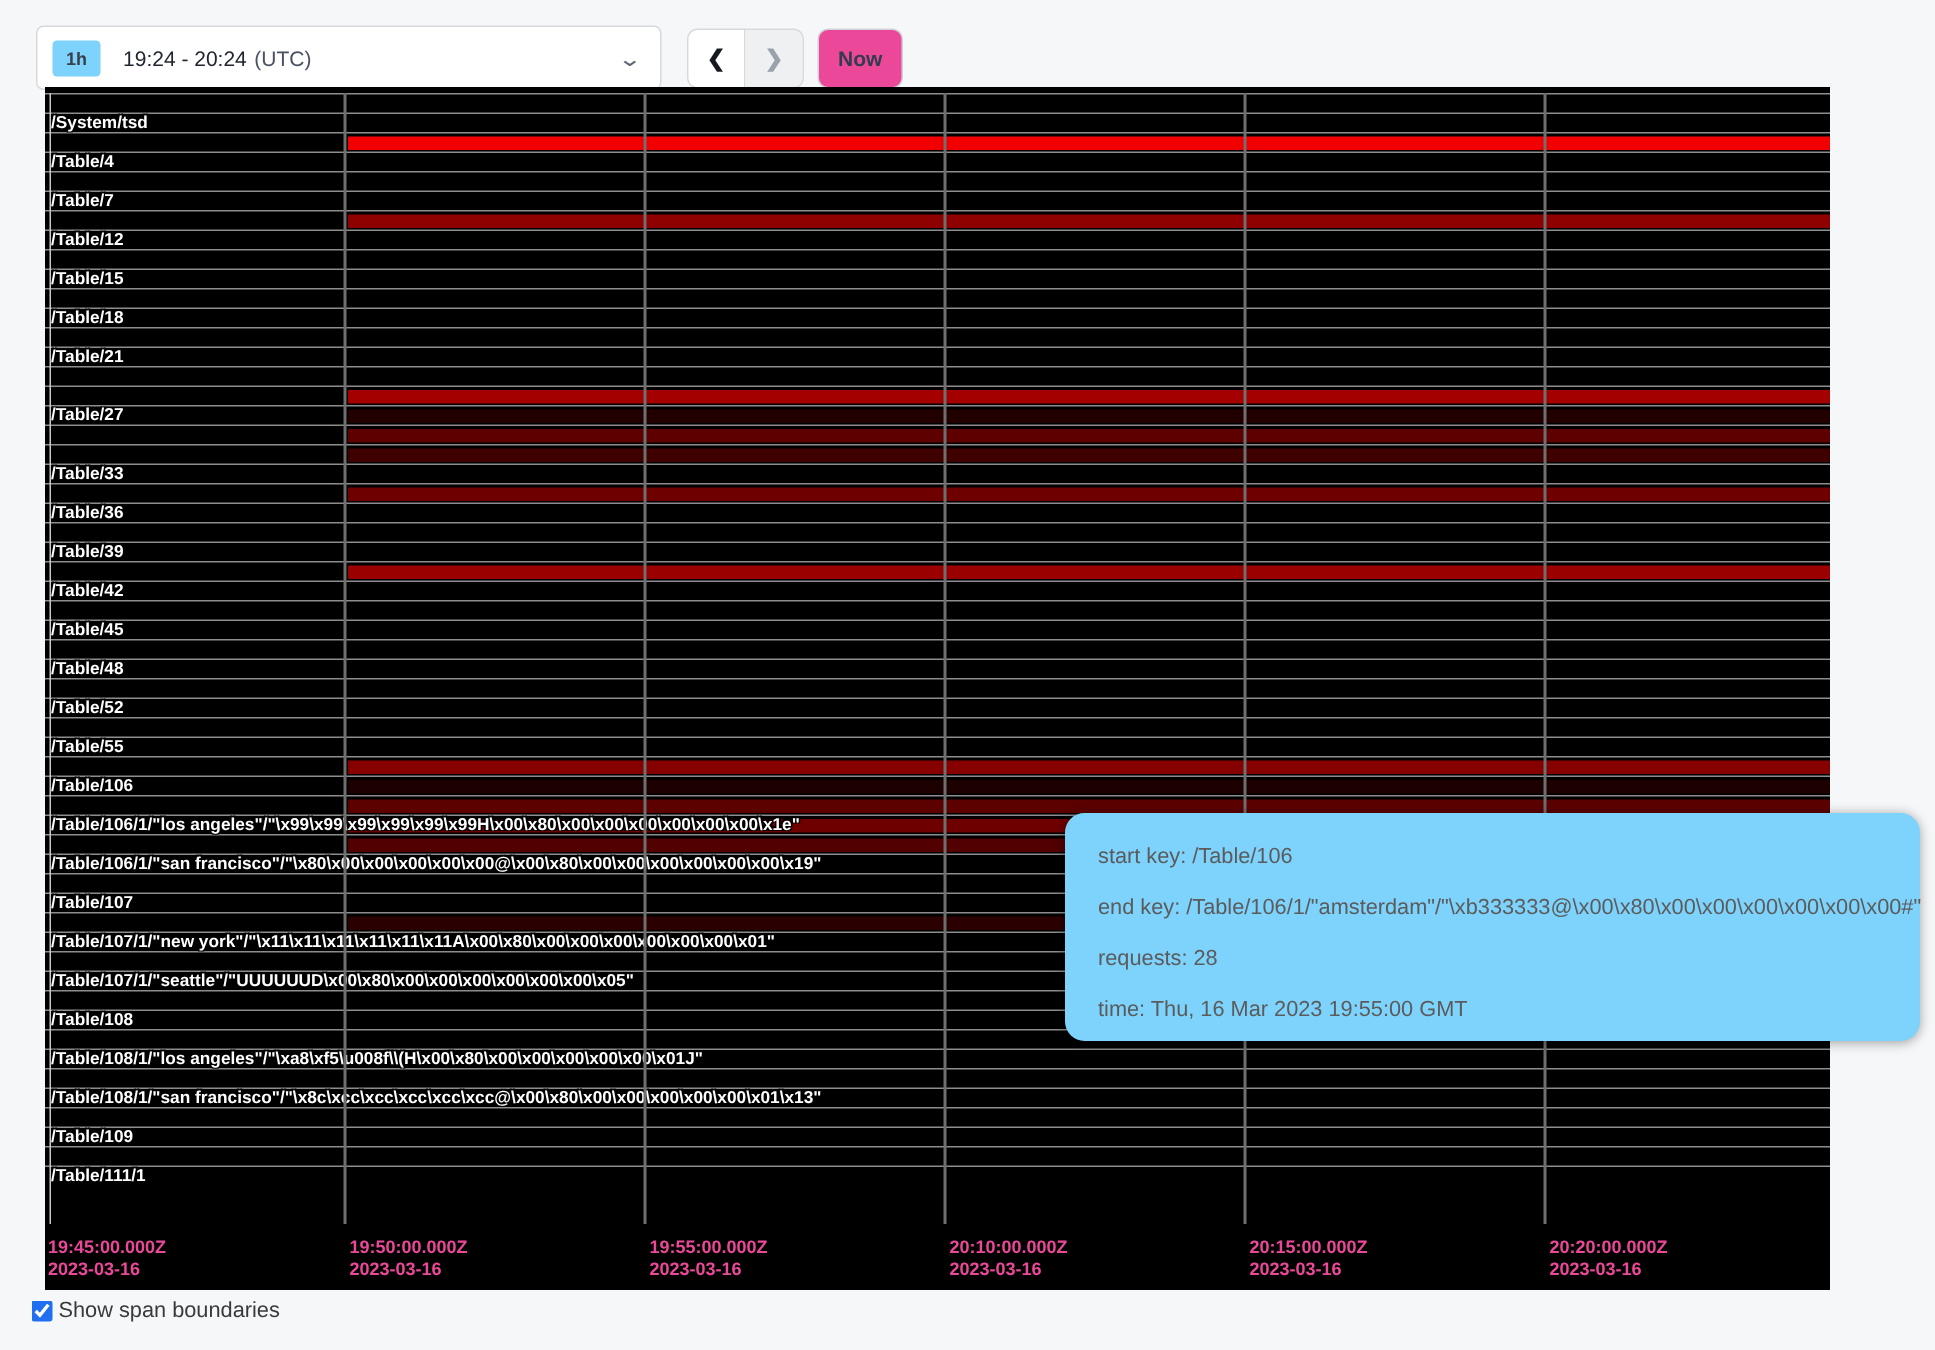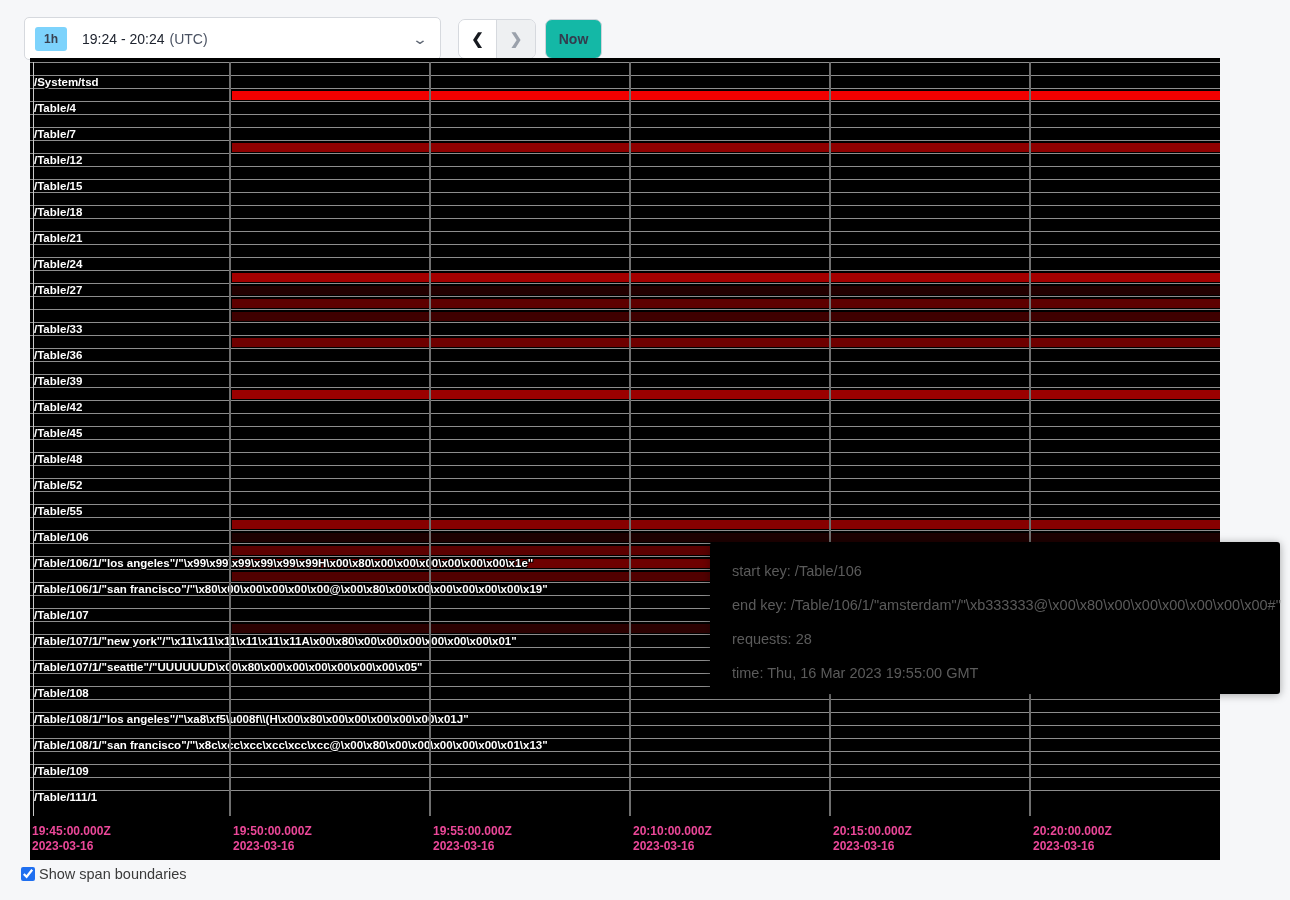--- a/index.html
+++ b/index.html
@@ -24,21 +24,21 @@
   .nav-group{
     position:absolute;left:458px;top:19px;height:40px;display:flex;
     border:1px solid #d6d9de;border-radius:7px;overflow:hidden;box-sizing:border-box;
   }
   .nav-btn{width:38px;display:flex;align-items:center;justify-content:center;
     font-size:15px;font-weight:bold;cursor:pointer;box-sizing:border-box;}
   .nav-prev{background:#fff;color:#16191f;border-right:1px solid #d6d9de;}
   .nav-next{background:#eef0f2;color:#9aa1ab;}
   .now-btn{
     position:absolute;left:545px;top:19px;width:57px;height:40px;box-sizing:border-box;
-    background:#14b8a6;border:1px solid #cfd3da;border-radius:7px;
+    background:#ec4899;border:1px solid #cfd3da;border-radius:7px;
     font-weight:bold;font-size:14px;color:#333c4e;
     display:flex;align-items:center;justify-content:center;cursor:pointer;
     font-family:"Liberation Sans", sans-serif;
   }
   
   .chart{
     position:absolute;left:30px;top:58px;width:1190px;height:802px;background:#000;
   }
   .rows{position:absolute;top:4px;left:0;right:0;}
   .row{position:relative;height:13px;box-sizing:border-box;border-top:1px solid #8d8d8d;}
@@ -48,21 +48,21 @@
     white-space:nowrap;z-index:3;line-height:13px;
     text-shadow:1px 1px 0 #000,-1px 1px 0 #000,1px -1px 0 #000,-1px -1px 0 #000;
   }
   .vline{position:absolute;top:4px;height:754px;width:2px;background:#6f6f6f;z-index:4;}
   .left-line{position:absolute;top:4px;left:3px;width:1px;height:754px;background:#c9c9c9;z-index:4;}
   .x-tick{position:absolute;top:766px;color:#ec4899;font-size:12px;font-weight:bold;
     line-height:15px;white-space:nowrap;z-index:5;}
   
   .tooltip{
     position:absolute;left:710px;top:542px;width:570px;height:152px;box-sizing:border-box;
-    background:#000000;border-radius:3px;box-shadow:0 1px 8px rgba(0,0,0,.35);
+    background:#7dd3fc;border-radius:13px;box-shadow:0 1px 8px rgba(0,0,0,.35);
     z-index:10;padding:12px 10px 0 22px;
   }
   .tooltip-line{font-size:14.5px;color:#5b5b5b;line-height:34px;white-space:nowrap;}
   
   .footer{position:absolute;left:21px;top:866px;display:flex;align-items:center;}
   .footer input{width:14px;height:14px;margin:0 4px 0 0;accent-color:#1f6ff0;cursor:pointer;}
   .footer label{font-size:14.5px;color:#3a3a3a;}
 </style>
 </head>
 <body>
@@ -114,23 +114,20 @@
       </div>
       <div class="row"></div>
       <div class="row">
         <span class="row-label">/Table/18</span>
       </div>
       <div class="row"></div>
       <div class="row">
         <span class="row-label">/Table/21</span>
       </div>
       <div class="row"></div>
-      <div class="row">
-        <span class="row-label">/Table/24</span>
-      </div>
       <div class="row">
         <div class="band" style="background: rgb(164, 0, 0);"></div>
       </div>
       <div class="row">
         <div class="band" style="background: rgb(35, 0, 0);"></div>
         <span class="row-label">/Table/27</span>
       </div>
       <div class="row">
         <div class="band" style="background: rgb(94, 0, 0);"></div>
       </div>

